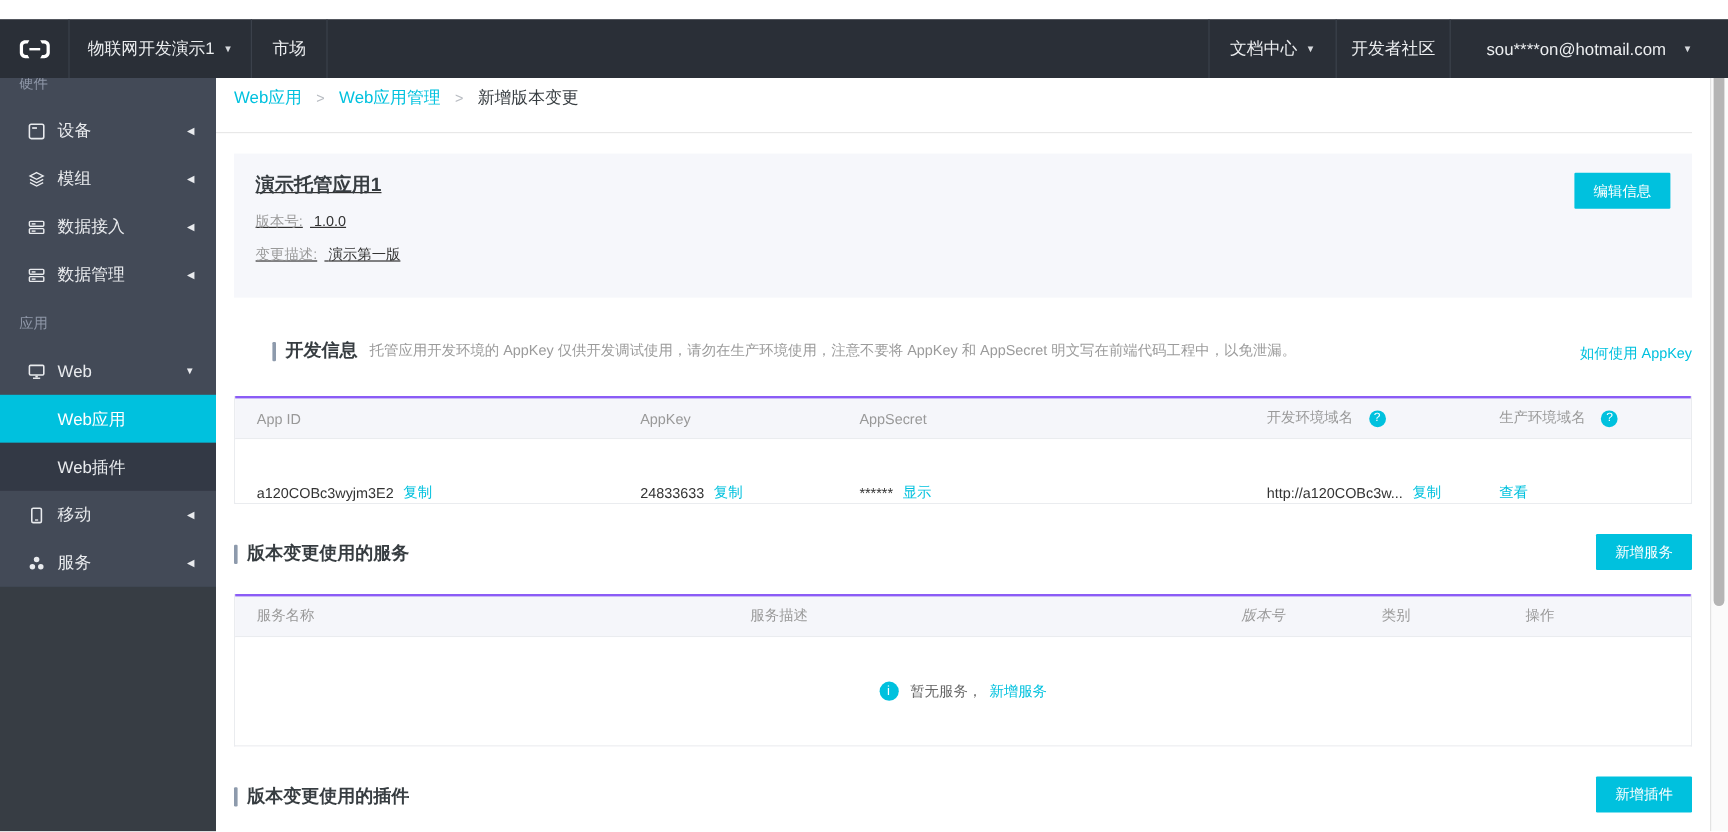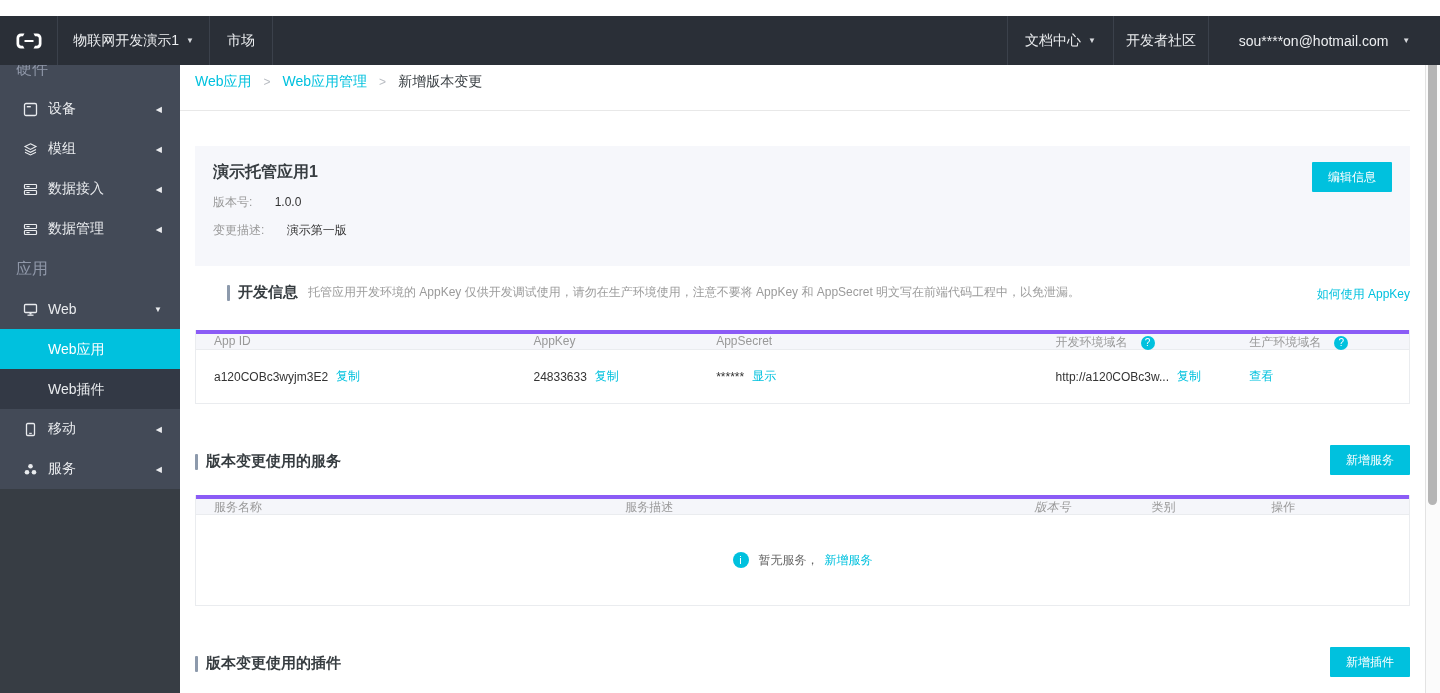--- a/index.html
+++ b/index.html
@@ -16,60 +16,60 @@
   .market-cell { width:62px; justify-content:center; cursor:pointer; }
   .tb-spacer { flex:1; }
   .docs-cell { width:105px; justify-content:center; gap:7px; cursor:pointer; }
   .comm-cell { width:94px; justify-content:center; cursor:pointer; }
   .acct-cell { flex-grow:0; width:231px; justify-content:center; gap:14px; cursor:pointer; }
   .caret { font-size:8px; color:#d6d9dd; line-height:1; }
 
   
   .sidebar { position:absolute; top:49px; left:0; width:180px; height:644px; background:#373d44; z-index:20; }
   .side-menu { background:#434a57; }
-  .side-label { height:40px; line-height:40px; padding-left:16px; color:#8f97a8; font-size:16px; }
+  .side-label { height:40px; line-height:40px; padding-left:16px; color:#8f97a8; font-size:12px; }
   .side-item { position:relative; height:40px; display:flex; align-items:center; color:#e9ebee; font-size:14px; cursor:pointer; }
   .side-item .ic { width:16px; height:16px; margin-left:22px; margin-right:10px; flex:0 0 16px; display:flex; align-items:center; justify-content:center; }
   .side-item .arrow { position:absolute; right:18px; font-size:8px; color:#e9ebee; }
   .side-sub { height:40px; line-height:40px; padding-left:48px; font-size:14px; color:#e9ebee; cursor:pointer; background:#333945; }
   .side-sub.active { background:#00c1de; color:#fff; }
 
   
   .scrollbar { position:absolute; top:49px; right:0; width:15px; height:644px; background:#fbfbfb; border-left:1px solid #e3e3e3; z-index:25; }
   .scroll-thumb { position:absolute; top:8px; left:2px; width:9px; height:448px; background:#b5b5b5; border-radius:5px; }
 
   
   .content { position:absolute; top:49px; left:180px; width:1260px; height:644px; background:#fff; }
   .crumbs { position:absolute; top:24px; left:15px; font-size:14px; display:flex; gap:12px; align-items:center; }
   .crumb-link { color:#00c1de; cursor:pointer; text-decoration:none; }
   .crumb-sep { color:#b8bcc2; font-size:12px; }
   .crumb-cur { color:#373d41; }
   .crumb-divider { position:absolute; top:61px; left:0; width:1230px; height:1px; background:#e8e8e8; }
 
   
-  .app-card { position:absolute; top:97px; left:15px; width:1215px; height:120px; background:#f6f7fb; padding:16px 18px; }
+  .app-card { position:absolute; top:79px; left:15px; width:1215px; height:120px; background:#f6f7fb; padding:16px 18px;text-decoration:underline; }
   .app-title { font-size:16px; font-weight:bold; color:#373d41; }
   .app-line { margin-top:11px; font-size:12px; }
   .lab { color:#999; margin-right:6px; }
-  .val { color:#333;margin-left:13px; }
+  .val { color:#333; }
   .btn { display:inline-block; background:#00c1de; color:#fff; font-size:12px; text-align:center; width:80px; height:30px; line-height:30px; border:none; cursor:pointer; border-radius:1px; }
   .edit-btn { position:absolute; top:16px; right:18px; }
 
   
   .sec-head { position:absolute; left:15px; display:flex; align-items:center; }
   .sec-bar { width:3px; height:16px; background:#8d9aac; border-radius:1px; margin-right:8px; }
   .sec-title { font-size:15px; font-weight:bold; color:#373d41; white-space:nowrap; }
   .sec-sub { font-size:12px; color:#9b9b9b; margin-left:10px; white-space:nowrap; }
   .sec-link { position:absolute; right:30px; color:#00c1de; font-size:12px; cursor:pointer; }
   .sec-btn { position:absolute; right:30px; }
 
   
   .tbl { position:absolute; left:15px; width:1215px; border:1px solid #eaecef; border-top:none; }
-  .tbl-head { display:flex; background:#f5f6fa; height:20px; align-items:flex-start; border-top:4px solid #8b5cf6; border-bottom:1px solid #eaecef; color:#999; }
-  .tbl-row { display:flex; background:#fff; height:53px; align-items:center; color:#333; }
+  .tbl-head { display:flex; background:#f5f6fa; height:36px; align-items:center; border-top:2px solid #8b5cf6; border-bottom:1px solid #eaecef; color:#999; }
+  .tbl-row { display:flex; background:#fff; height:53px; align-items:flex-end; color:#333; }
   .tc { padding-left:18px; white-space:nowrap; overflow:hidden; display:flex; align-items:center; gap:8px; }
   .link { color:#00c1de; cursor:pointer; white-space:nowrap; }
   .qicon { display:inline-flex; width:14px; height:14px; border-radius:50%; background:#00c1de; color:#fff; font-size:10px; align-items:center; justify-content:center; margin-left:5px; cursor:pointer; }
   .t1c1{width:320px;} .t1c2{width:183px;} .t1c3{width:340px;} .t1c4{width:194px;} .t1c5{width:178px;}
   .t2c1{width:412px;} .t2c2{width:410px;} .t2c3{width:117px;font-style:italic;} .t2c4{width:120px;} .t2c5{width:156px;}
   .empty-row { height:90px; background:#fff; display:flex; align-items:center; justify-content:center; gap:6px; color:#666; font-size:12px; }
   .iicon { display:inline-flex; width:16px; height:16px; border-radius:50%; background:#00c1de; color:#fff; font-size:11px; font-style:normal; align-items:center; justify-content:center; margin-right:4px; }
 </style>
 </head>
 <body>

